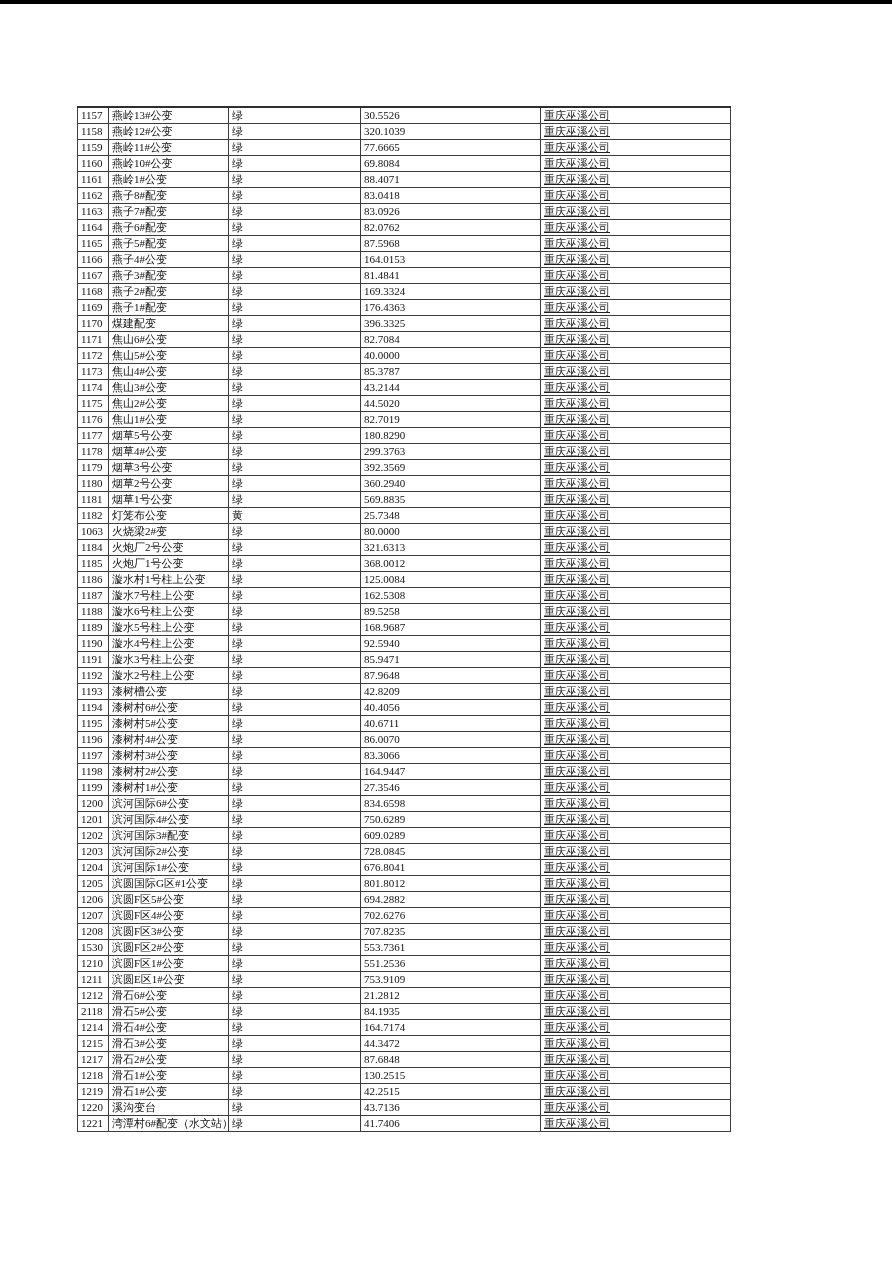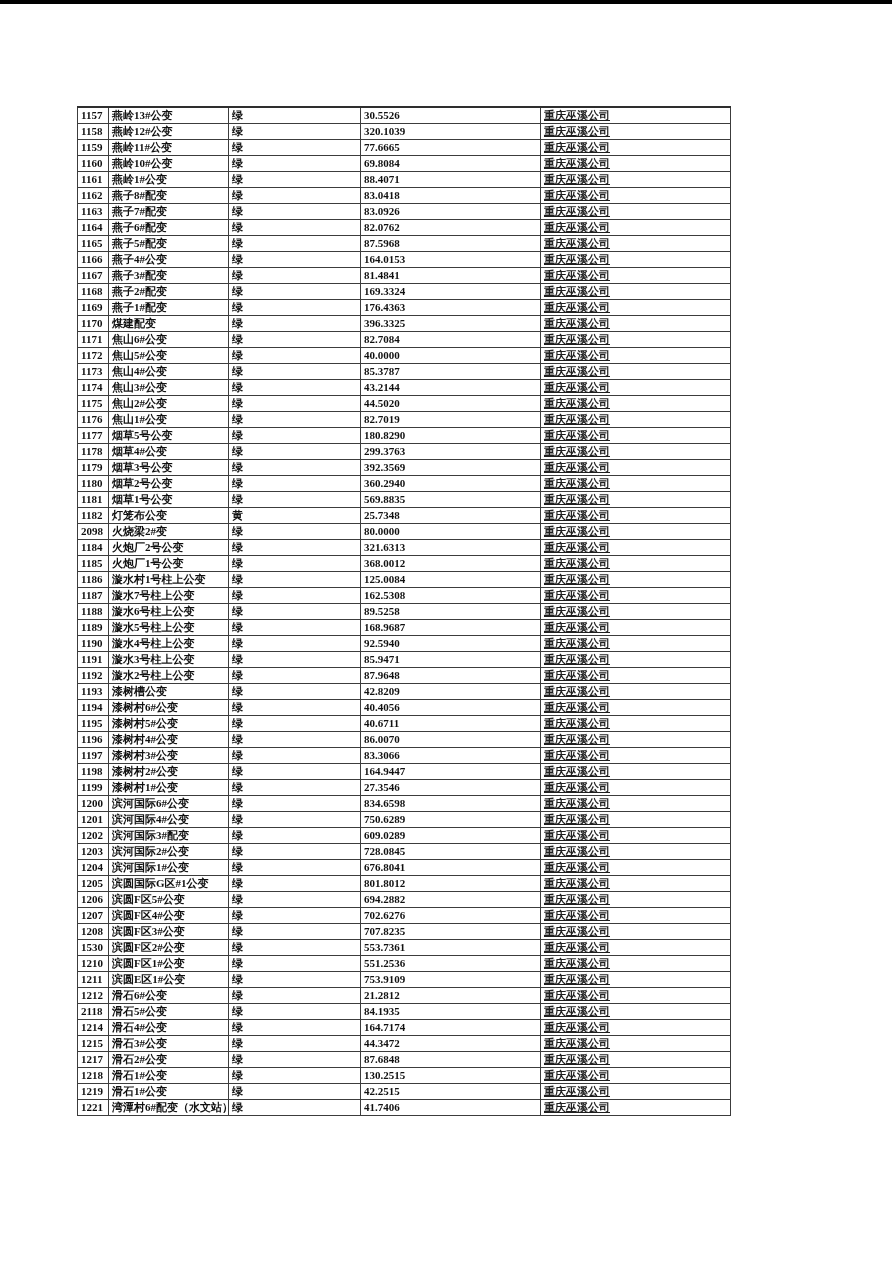--- a/index.html
+++ b/index.html
@@ -9,21 +9,20 @@
     width: 892px;
     height: 1262px;
     font-family: "Liberation Serif", "DejaVu Serif", serif;
   }
   .page {
     position: relative;
     width: 892px;
     height: 1262px;
     background: #ffffff;
     overflow: hidden;
-    font-weight: bold;
   }
   .top-bar {
     position: absolute;
     top: 0;
     left: 0;
     width: 892px;
     height: 4px;
     background: #000000;
   }
   table.grid {
@@ -293,21 +292,21 @@
         <tr>
     <td class="c-num">1182</td>
     <td class="c-name">灯笼布公变</td>
     <td class="c-status">黄</td>
     <td class="c-value">25.7348</td>
     <td class="c-company">
       <a class="company-link">重庆巫溪公司</a>
     </td>
   </tr>
         <tr>
-    <td class="c-num">2098</td>
+    <td class="c-num">1063</td>
     <td class="c-name">火烧梁2#变</td>
     <td class="c-status">绿</td>
     <td class="c-value">80.0000</td>
     <td class="c-company">
       <a class="company-link">重庆巫溪公司</a>
     </td>
   </tr>
         <tr>
     <td class="c-num">1184</td>
     <td class="c-name">火炮厂2号公变</td>
@@ -612,20 +611,29 @@
     <td class="c-value">130.2515</td>
     <td class="c-company">
       <a class="company-link">重庆巫溪公司</a>
     </td>
   </tr>
         <tr>
     <td class="c-num">1219</td>
     <td class="c-name">滑石1#公变</td>
     <td class="c-status">绿</td>
     <td class="c-value">42.2515</td>
+    <td class="c-company">
+      <a class="company-link">重庆巫溪公司</a>
+    </td>
+  </tr>
+        <tr>
+    <td class="c-num">1220</td>
+    <td class="c-name">溪沟变台</td>
+    <td class="c-status">绿</td>
+    <td class="c-value">43.7136</td>
     <td class="c-company">
       <a class="company-link">重庆巫溪公司</a>
     </td>
   </tr>
         <tr>
     <td class="c-num">1221</td>
     <td class="c-name">湾潭村6#配变（水文站）</td>
     <td class="c-status">绿</td>
     <td class="c-value">41.7406</td>
     <td class="c-company">

